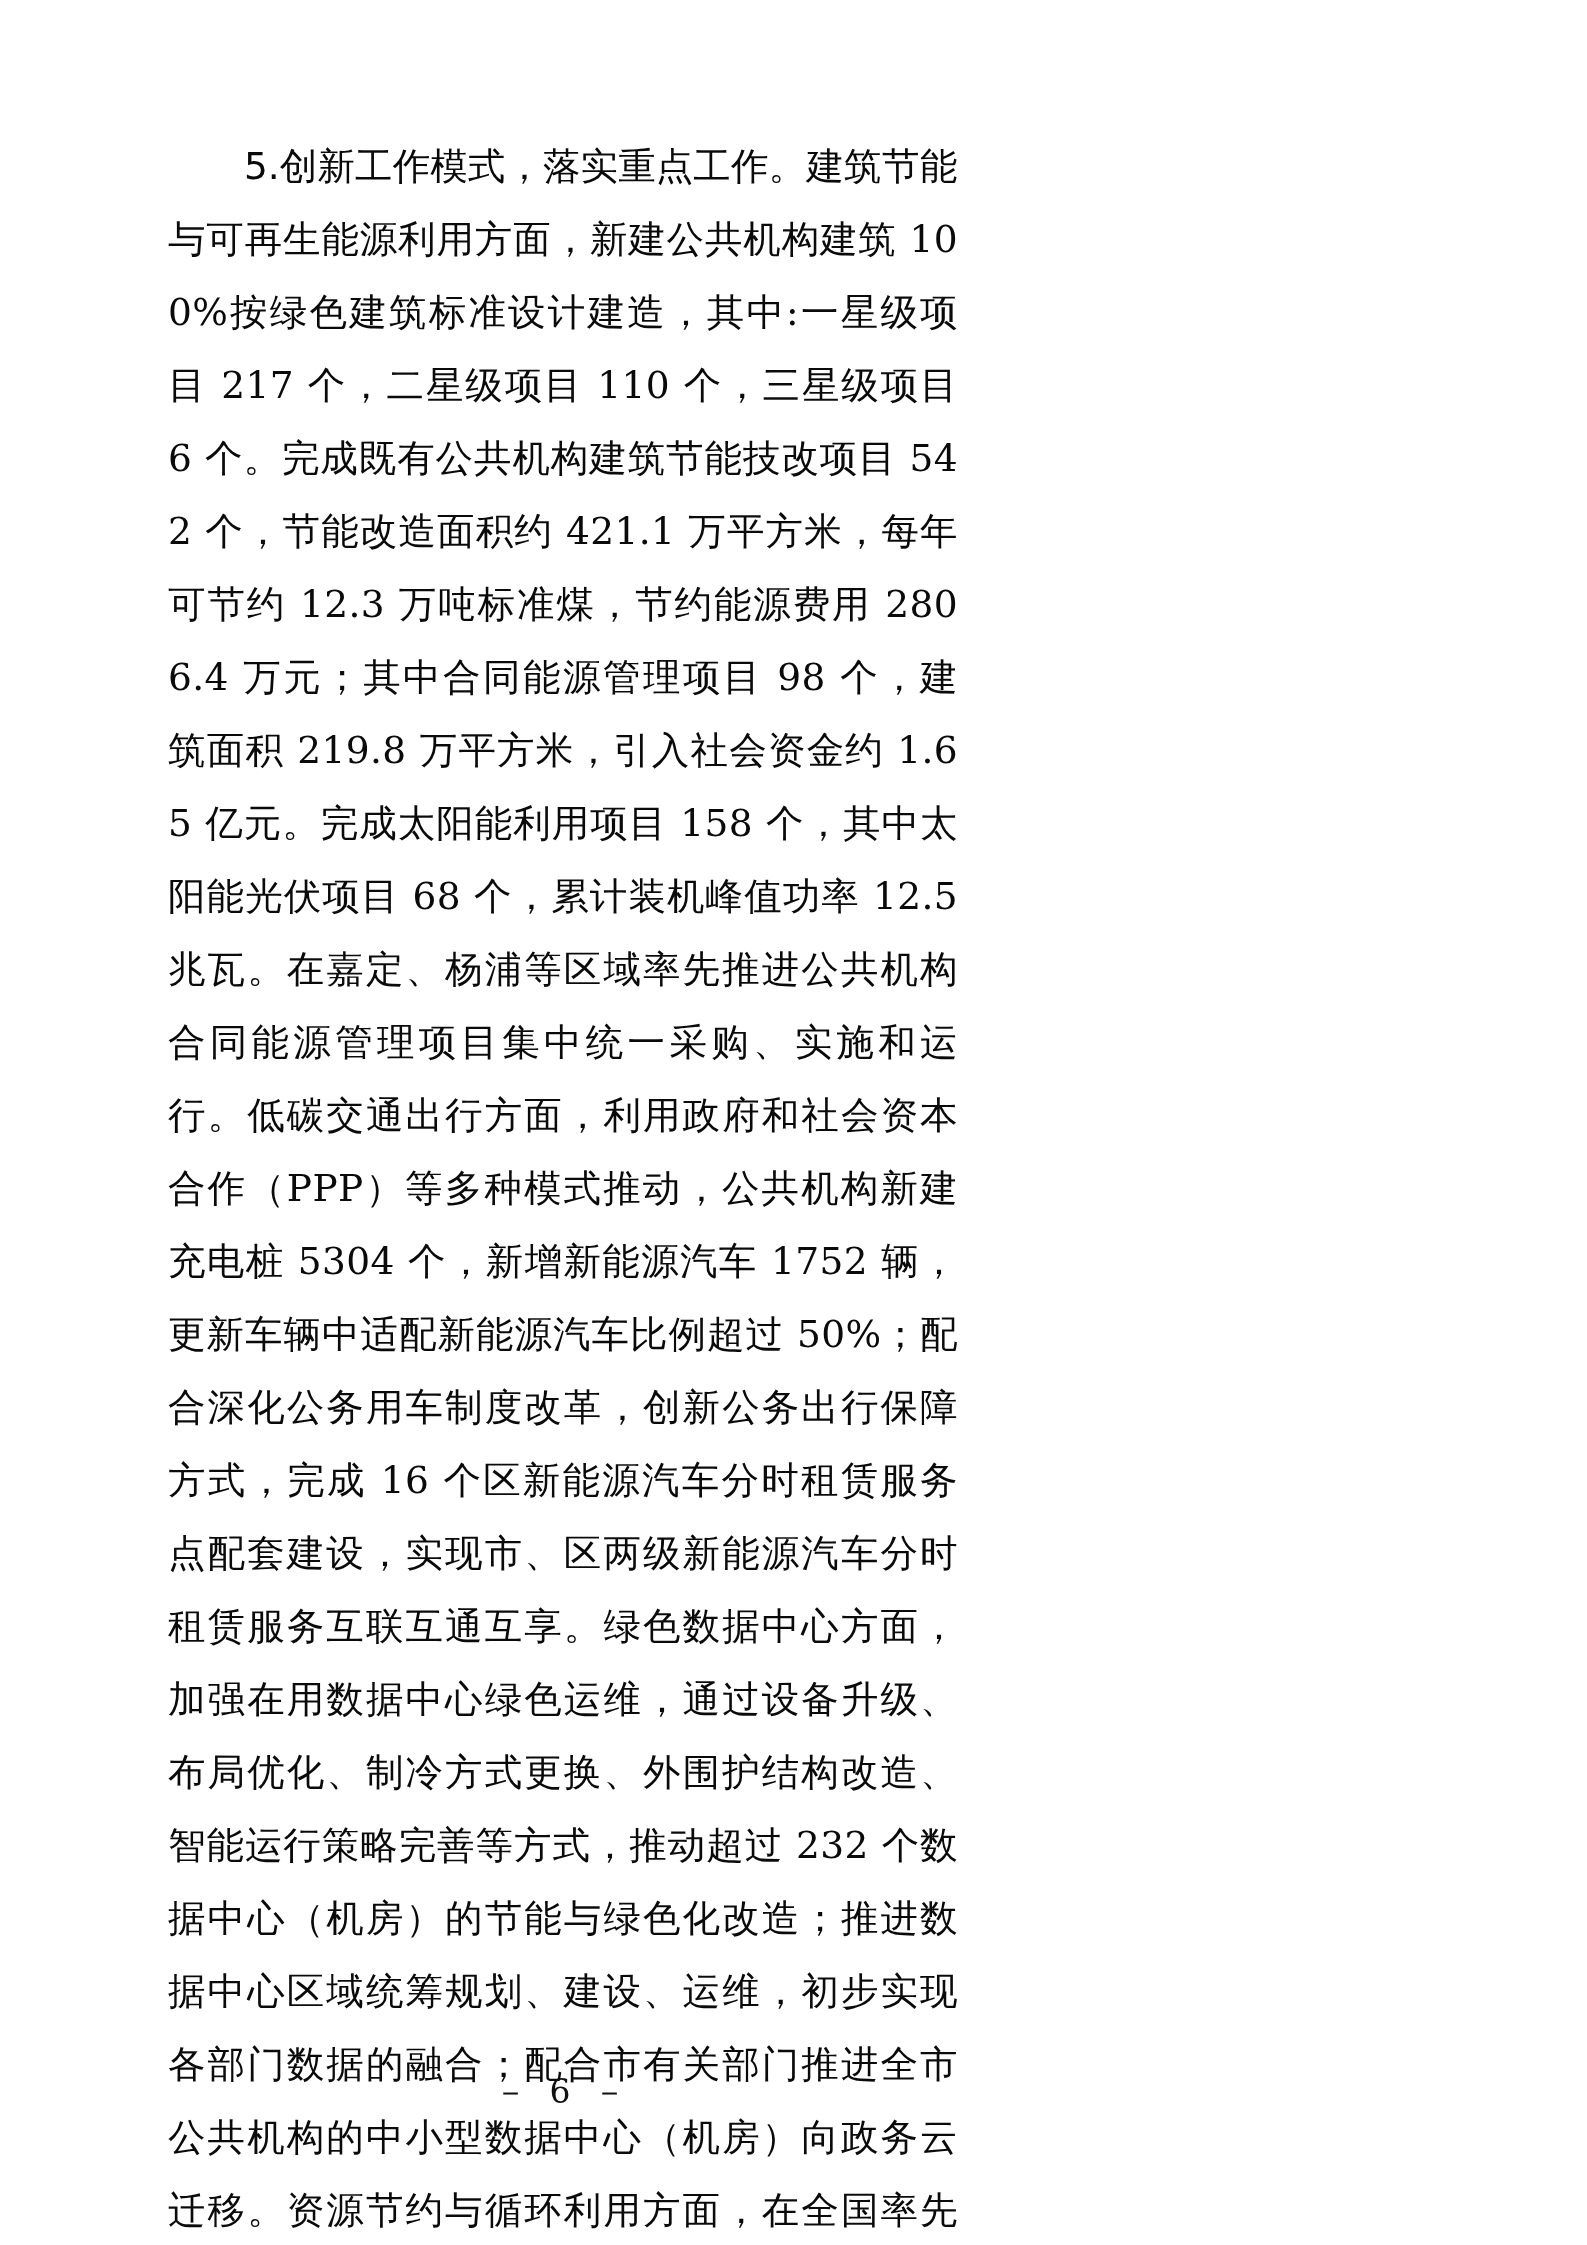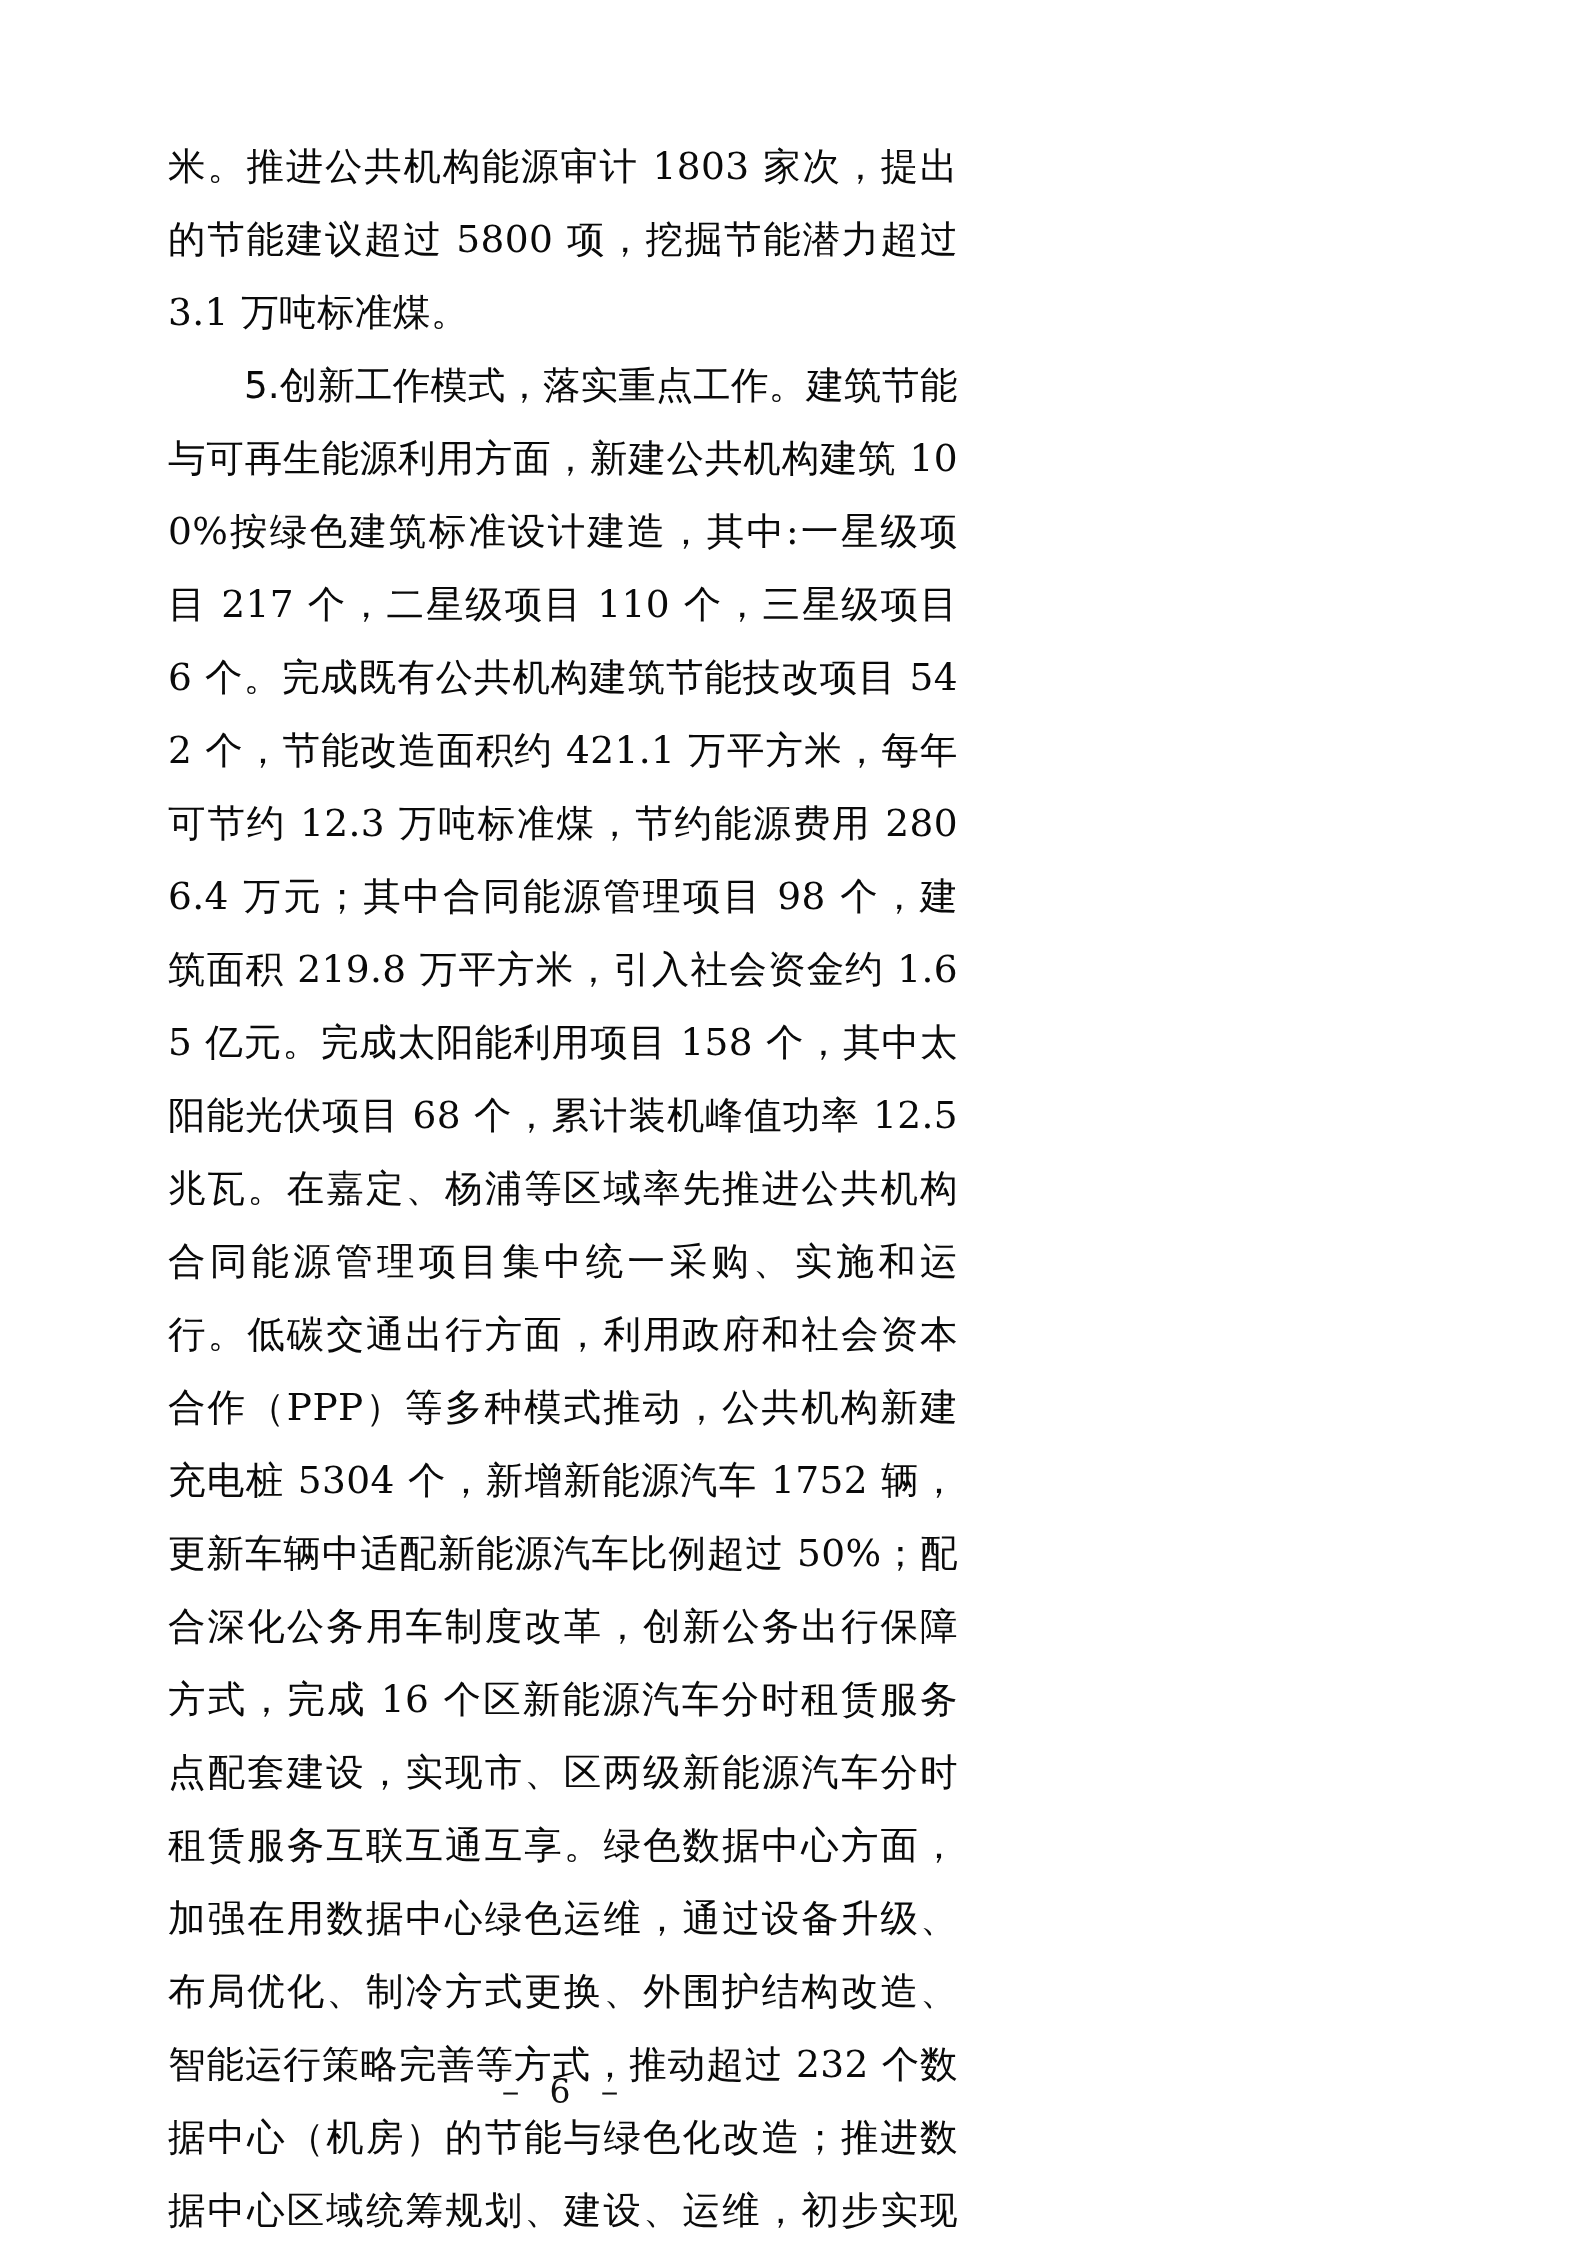--- a/index.html
+++ b/index.html
@@ -62,21 +62,20 @@
     letter-spacing: 6px;
   }
 </style>
 </head>
 <body>
 
 <div class="page">
 
   <div class="content">
 
-    <p class="para continued">米。推进公共机构能源审计 1803 家次，提出的节能建议超过 5800 项，挖掘节能潜力超过 3.1 万吨标准煤。</p>
 
     <p class="para indented"><span class="lead-bold">5.创新工作模式，落实重点工作。</span><span class="body-run">建筑节能与可再生能源利用方面，新建公共机构建筑 100%按绿色建筑标准设计建造，其中:一星级项目 217 个，二星级项目 110 个，三星级项目 6 个。完成既有公共机构建筑节能技改项目 542 个，节能改造面积约 421.1 万平方米，每年可节约 12.3 万吨标准煤，节约能源费用 2806.4 万元；其中合同能源管理项目 98 个，建筑面积 219.8 万平方米，引入社会资金约 1.65 亿元。完成太阳能利用项目 158 个，其中太阳能光伏项目 68 个，累计装机峰值功率 12.5 兆瓦。在嘉定、杨浦等区域率先推进公共机构合同能源管理项目集中统一采购、实施和运行。低碳交通出行方面，利用政府和社会资本合作（PPP）等多种模式推动，公共机构新建充电桩 5304 个，新增新能源汽车 1752 辆，更新车辆中适配新能源汽车比例超过 50%；配合深化公务用车制度改革，创新公务出行保障方式，完成 16 个区新能源汽车分时租赁服务点配套建设，实现市、区两级新能源汽车分时租赁服务互联互通互享。绿色数据中心方面，加强在用数据中心绿色运维，通过设备升级、布局优化、制冷方式更换、外围护结构改造、智能运行策略完善等方式，推动超过 232 个数据中心（机房）的节能与绿色化改造；推进数据中心区域统筹规划、建设、运维，初步实现各部门数据的融合；配合市有关部门推进全市公共机构的中小型数据中心（机房）向政务云迁移。资源节约与循环利用方面，在全国率先实现党政机关生活垃圾分类全覆盖，完成对公共机构垃圾分</span></p>
 
   </div>
 
   <div class="footer">
     <span class="pg-dash">－ 6 －</span>
   </div>
 
 </div>

